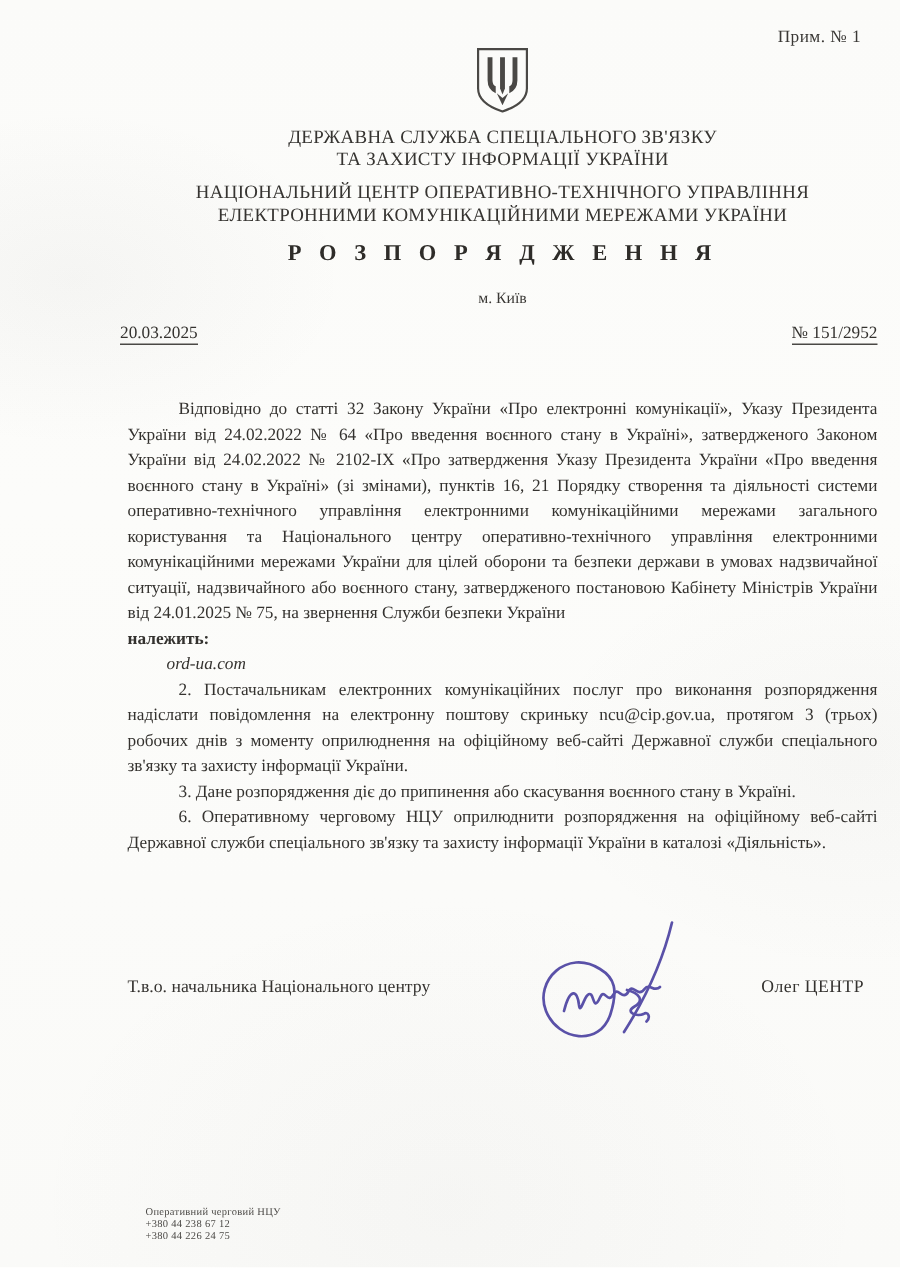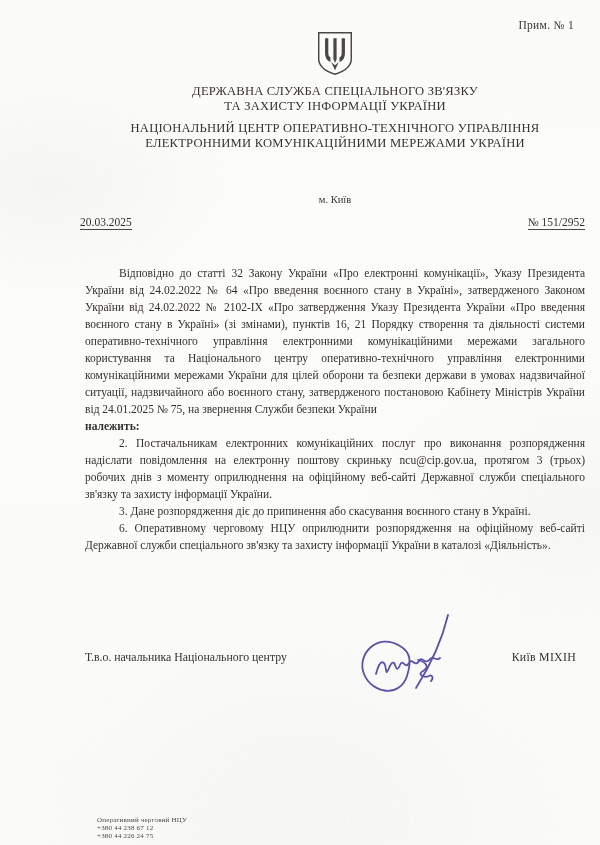--- a/index.html
+++ b/index.html
@@ -78,21 +78,20 @@
   }
   .sign-ink {
     position: absolute; top: 612px; left: 352px;
     width: 120px; height: 100px;
   }
   .footer {
     position: absolute; top: 804px; left: 97px;
     font-family: "Liberation Serif", "DejaVu Serif", serif;
     font-size: 7px; line-height: 8px; color: #4c4a47;
     letter-spacing: 0.2px;
-    margin-top: 12px;
   }
 </style>
 </head>
 <body>
 
 <div class="page">
 
   <div class="copy-note">Прим. № 1</div>
 
   <div class="emblem">
@@ -110,51 +109,53 @@
   <div class="org org1">
     <div>ДЕРЖАВНА СЛУЖБА СПЕЦІАЛЬНОГО ЗВ'ЯЗКУ</div>
     <div>ТА ЗАХИСТУ ІНФОРМАЦІЇ УКРАЇНИ</div>
   </div>
 
   <div class="org org2">
     <div>НАЦІОНАЛЬНИЙ ЦЕНТР ОПЕРАТИВНО-ТЕХНІЧНОГО УПРАВЛІННЯ</div>
     <div>ЕЛЕКТРОННИМИ КОМУНІКАЦІЙНИМИ МЕРЕЖАМИ УКРАЇНИ</div>
   </div>
 
+  <div class="doc-type">Р О З П О Р Я Д Ж Е Н Н Я</div>
 
   <div class="city">м. Київ</div>
 
   <div class="date-row">
     <span class="underlined">20.03.2025</span>
     <span class="underlined">№ 151/2952</span>
   </div>
 
 
   <div class="body-text">
     <p class="preamble indent">Відповідно до статті 32 Закону України «Про електронні комунікації», Указу Президента України від 24.02.2022 № 64 «Про введення воєнного стану в Україні», затвердженого Законом України від 24.02.2022 № 2102-IX «Про затвердження Указу Президента України «Про введення воєнного стану в Україні» (зі змінами), пунктів 16, 21 Порядку створення та діяльності системи оперативно-технічного управління електронними комунікаційними мережами загального користування та Національного центру оперативно-технічного управління електронними комунікаційними мережами України для цілей оборони та безпеки держави в умовах надзвичайної ситуації, надзвичайного або воєнного стану, затвердженого постановою Кабінету Міністрів України від 24.01.2025 № 75, на звернення Служби безпеки України</p>
     <p class="keyword">належить:</p>
+    <p class="resource">ord-ua.com</p>
     <p class="item indent">2. Постачальникам електронних комунікаційних послуг про виконання розпорядження надіслати повідомлення на електронну поштову скриньку ncu@cip.gov.ua, протягом 3 (трьох) робочих днів з моменту оприлюднення на офіційному веб-сайті Державної служби спеціального зв'язку та захисту інформації України.</p>
     <p class="item indent">3. Дане розпорядження діє до припинення або скасування воєнного стану в Україні.</p>
     <p class="item indent">6. Оперативному черговому НЦУ оприлюднити розпорядження на офіційному веб-сайті Державної служби спеціального зв'язку та захисту інформації України в каталозі «Діяльність».</p>
   </div>
 
   <div class="sign-pos">Т.в.о. начальника Національного центру</div>
 
   <div class="sign-ink">
     <svg width="120" height="100" viewBox="0 0 120 100" aria-hidden="true">
       <g fill="none" stroke-width="1.8" stroke-linecap="round" stroke-linejoin="round" stroke="#5a51a8">
         <path d="M48,34 C26,20 4,42 12,62 C20,82 48,86 55,64 C60,48 58,40 48,34"></path>
         <path d="M24,62 C28,46 33,48 34,58 C35,66 38,48 42,51 C44,53 44,62 48,53 C51,46 53,58 57,51 C60,45 63,56 67,49 C70,43 73,54 78,47 C81,43 84,50 88,46"></path>
         <path d="M96,3 C90,28 78,54 64,76"></path>
         <path d="M66,48 C74,50 78,55 71,59 C64,63 73,66 77,64 C80,62 82,66 79,69"></path>
       </g>
     </svg>
   </div>
 
-  <div class="sign-name">Київ МІХІН</div>
+  <div class="sign-name">Олег ЦЕНТР</div>
 
   <div class="footer">
     <div>Оперативний черговий НЦУ</div>
     <div>+380 44 238 67 12</div>
     <div>+380 44 226 24 75</div>
   </div>
 
 </div>
 
 </body></html>

